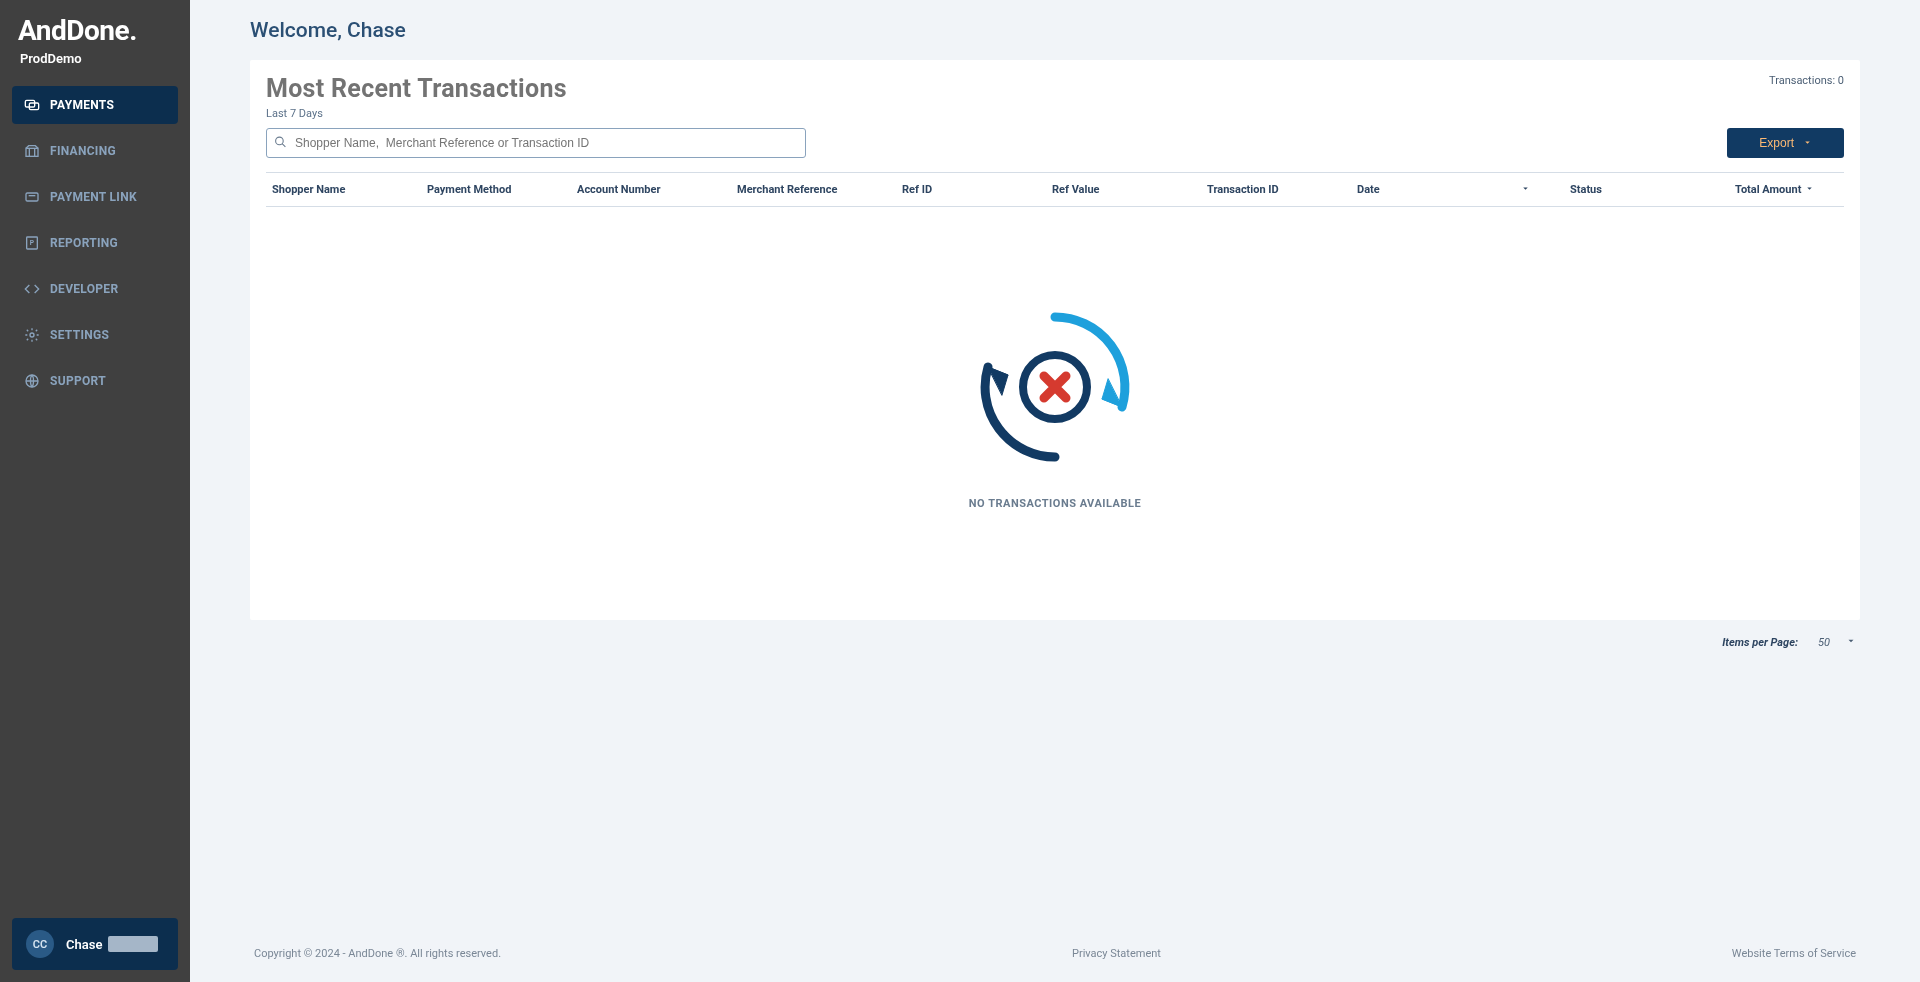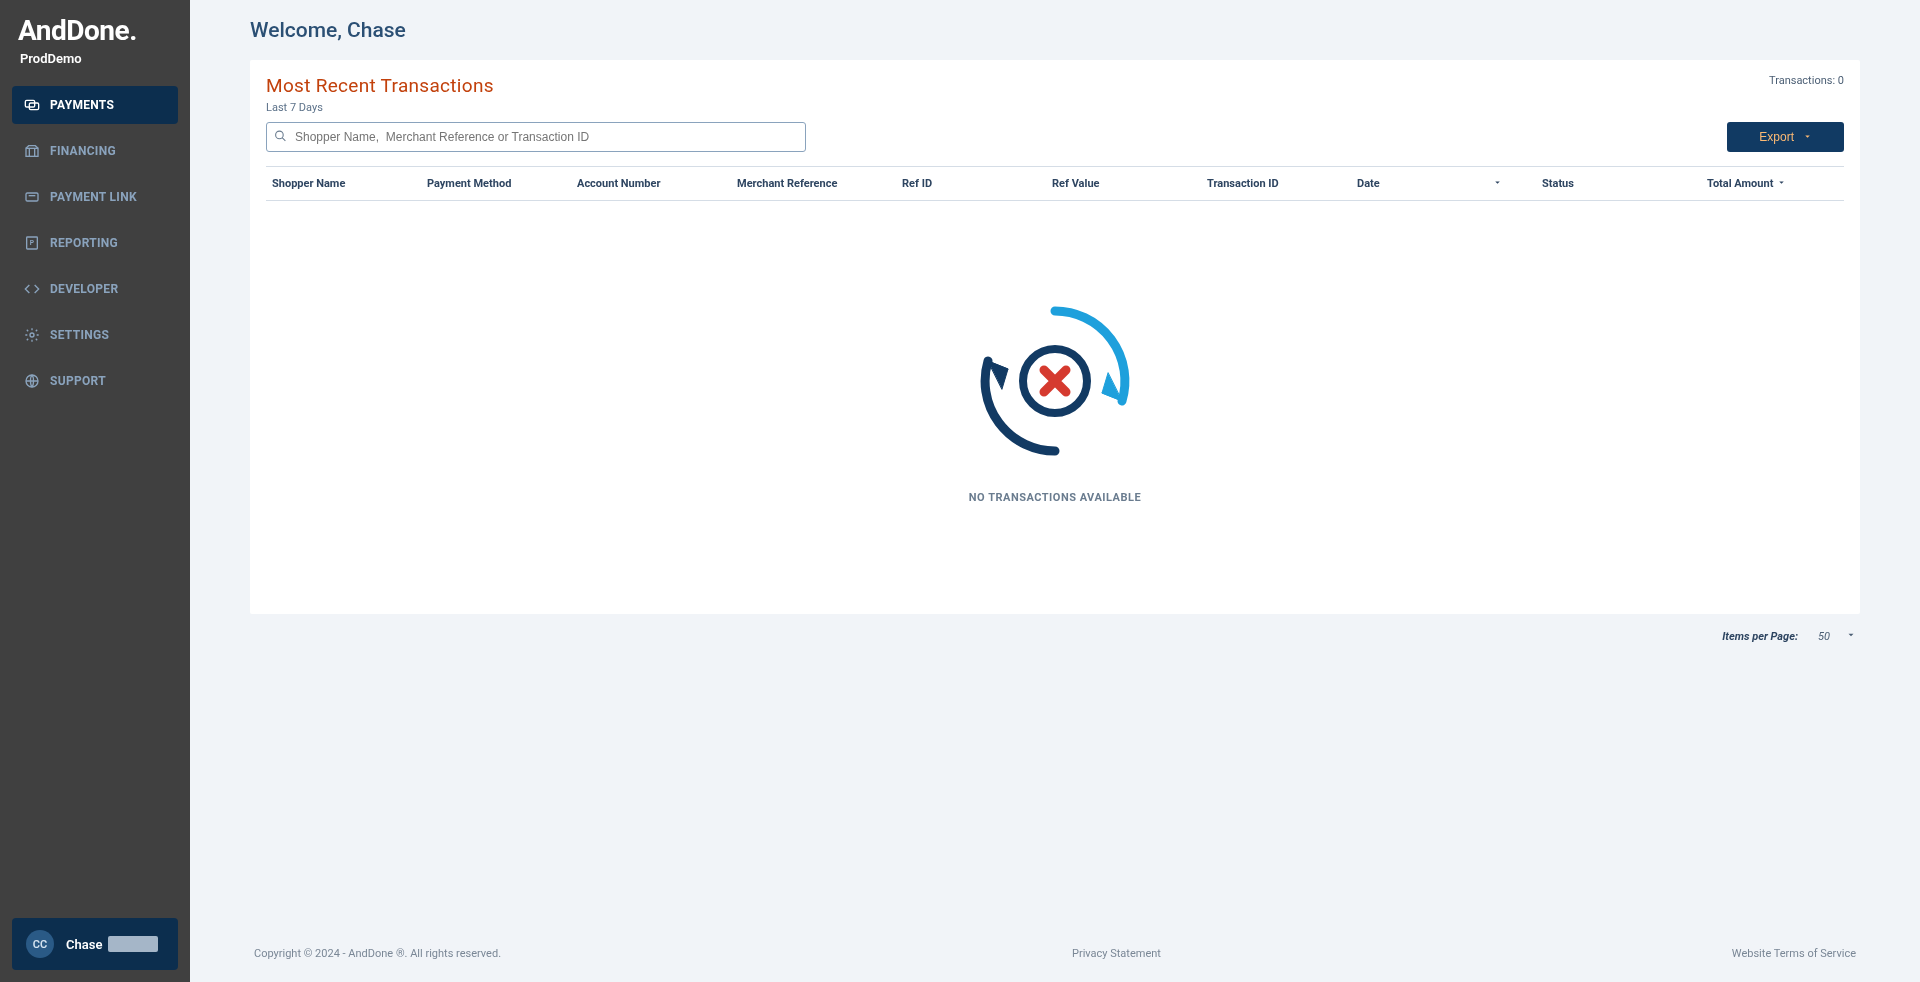--- a/index.html
+++ b/index.html
@@ -92,21 +92,21 @@
   .card {
     background: #fff;
     border-radius: 2px;
     padding: 14px 16px 0 16px;
     display: flex; flex-direction: column;
   }
   .card-header-line {
     display: flex; justify-content: space-between; align-items: flex-start;
   }
   .card-title {
-    font-size: 19px; color: #c2410c; font-weight: 400; letter-spacing: 0.3px;
+    font-size: 25px; color: #737373; font-weight: 700; letter-spacing: 0.3px;
   }
   .sub { font-size: 11px; color: #5b7189; margin-top: 4px; }
 
   .tx-count { font-size: 11px; color: #4b5e74; }
 
   .search-export-row {
     display: flex; justify-content: space-between; align-items: center;
     margin-top: 8px; margin-bottom: 14px;
   }
   .search {
@@ -152,21 +152,21 @@
     color: #2e4561;
   }
   .thead > div { display: flex; align-items: center; gap: 4px; }
   .col-shopper    { width: 155px; }
   .col-pm         { width: 150px; }
   .col-acct       { width: 160px; }
   .col-mref       { width: 165px; }
   .col-refid      { width: 150px; }
   .col-refval     { width: 155px; }
   .col-txid       { width: 150px; }
-  .col-date       { width: 185px; }
+  .col-date       { width: 213px; }
   .col-status     { width: 165px; }
   .col-total      { flex: 1; text-align: right; justify-content: flex-start; }
 
   .empty {
     display: flex; flex-direction: column; align-items: center;
     padding: 90px 0 110px 0;
   }
   .empty-text {
     margin-top: 16px;
     font-size: 11px;

